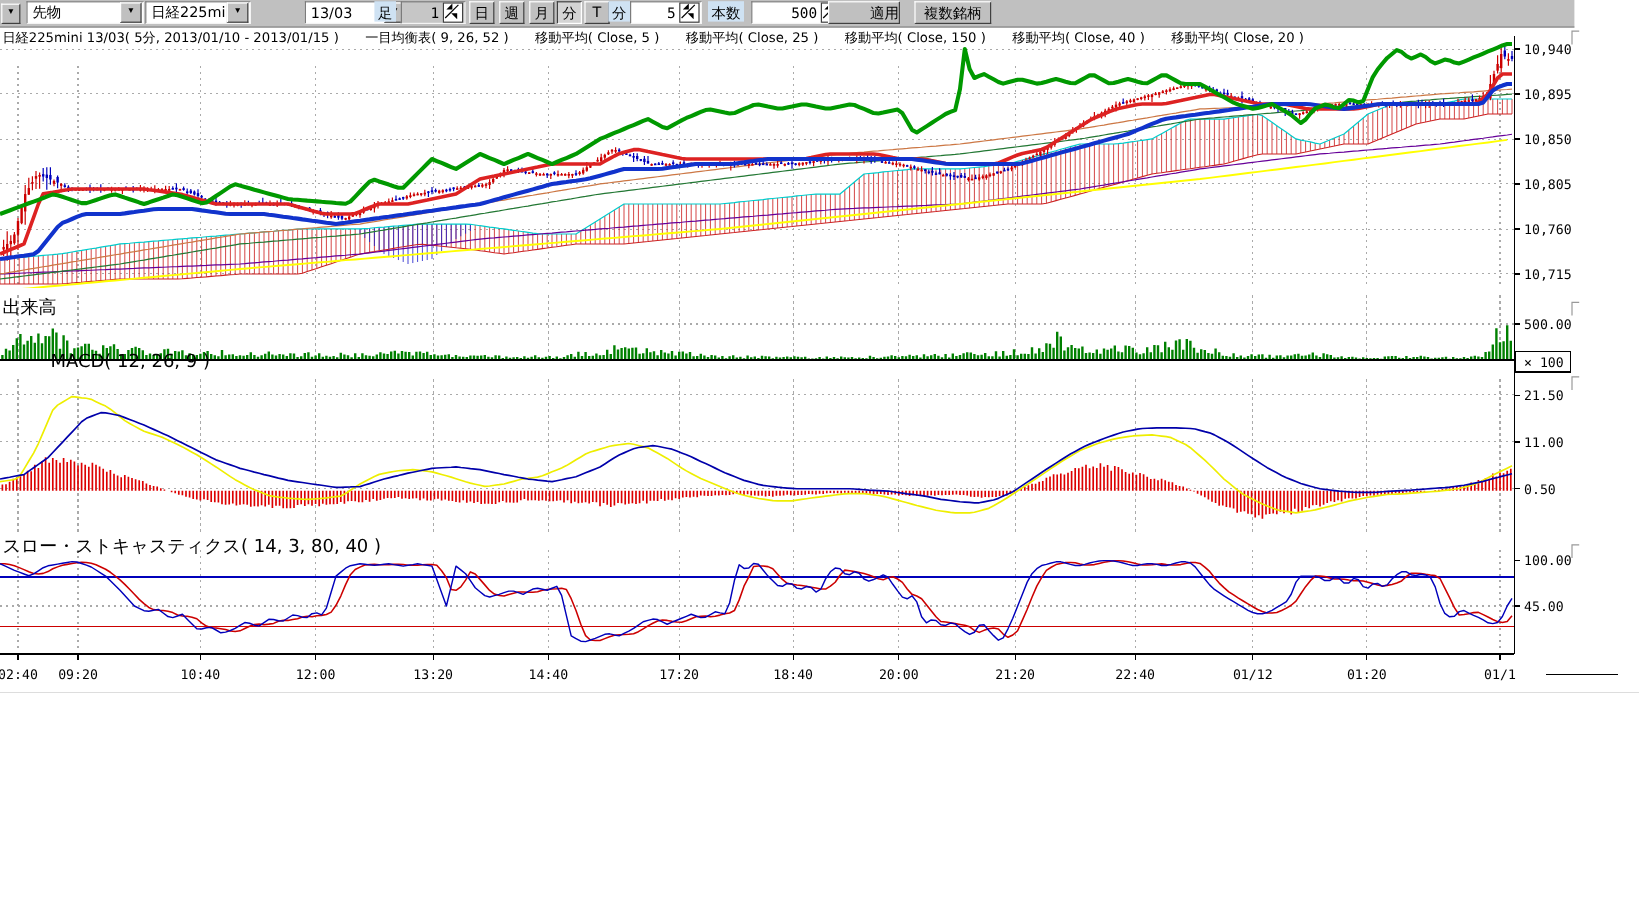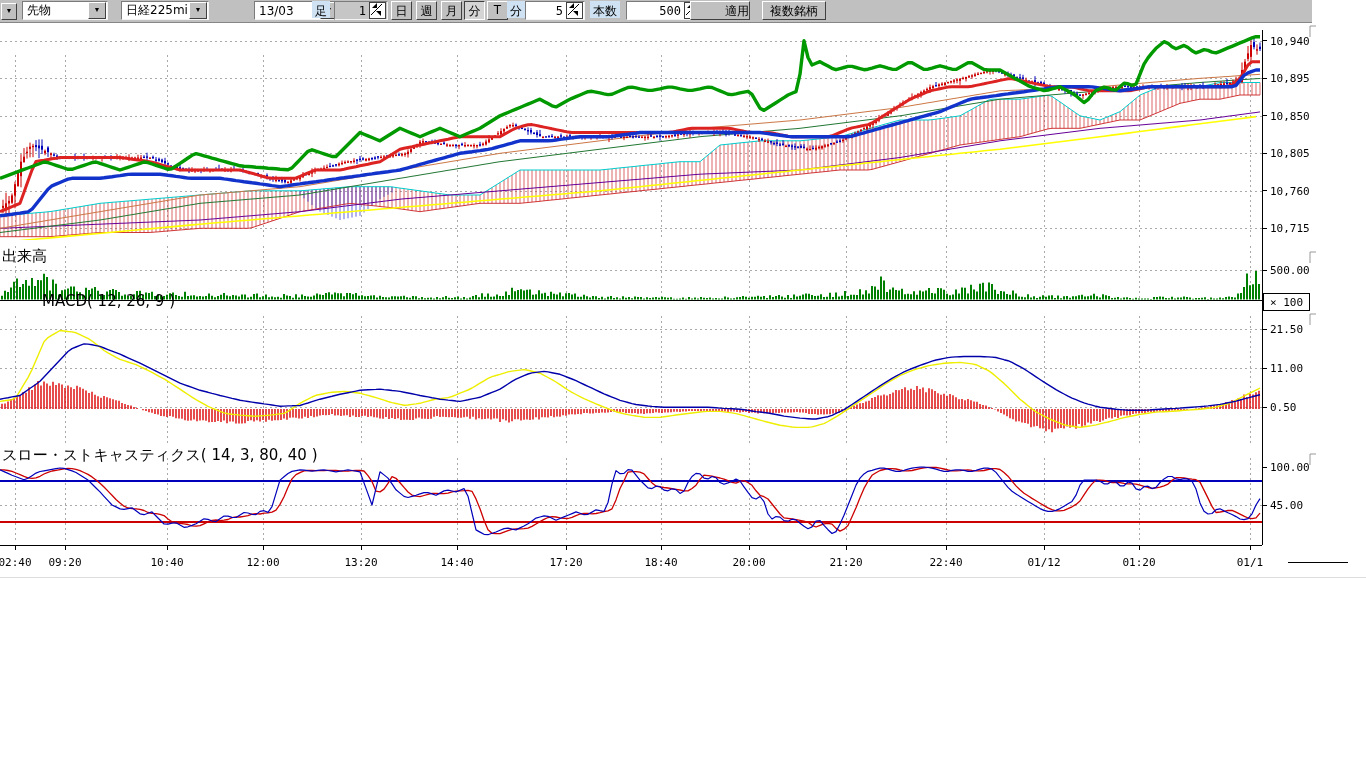--- a/index.html
+++ b/index.html
@@ -38,21 +38,21 @@
                font-family:"DejaVu Sans","Liberation Sans",sans-serif;}
 </style>
 </head>
 <body>
 
 <div id="app">
 
   <div class="toolbar">
     <div class="tb-item drop" style="left:0;width:16px;height:17px;top:2px;">▼</div>
 
-    <div class="tb-item combo" style="left:22px;width:86px;">
+    <div class="tb-item combo" style="left:22px;width:98px;">
       <span class="cv">先物</span>
       <span class="drop">▼</span>
     </div>
 
     <div class="tb-item combo" style="left:121px;width:88px;">
       <span class="cv">日経225mini</span>
       <span class="drop">▼</span>
     </div>
 
     <div class="tb-item combo" style="left:224px;width:86px;margin-left:30px;">
@@ -2292,19 +2292,20 @@
         <text x="1139" y="566" font-family="DejaVu Sans Mono, Liberation Mono, monospace" font-size="11" fill="#000" text-anchor="middle">01:20</text>
         <text x="1250" y="566" font-family="DejaVu Sans Mono, Liberation Mono, monospace" font-size="11" fill="#000" text-anchor="middle">01/1</text>
         <path d="M1316,26 h-6 v11" fill="none" stroke="#999" stroke-width="1"></path>
         <path d="M1316,252 h-6 v11" fill="none" stroke="#999" stroke-width="1"></path>
         <path d="M1316,314 h-6 v11" fill="none" stroke="#999" stroke-width="1"></path>
         <path d="M1316,454 h-6 v11" fill="none" stroke="#999" stroke-width="1"></path>
         <line x1="0" y1="577" x2="1366" y2="577" stroke="#dddddd" stroke-width="1" shape-rendering="crispEdges"></line>
         <line x1="1288" y1="562" x2="1348" y2="562" stroke="#000" stroke-width="1" shape-rendering="crispEdges"></line>
       </svg>
 
+    <div class="hdrline" id="hdr1" style="top:24px;"><span>日経225mini 13/03( 5分, 2013/01/10 - 2013/01/15 )</span><span>一目均衡表( 9, 26, 52 )</span><span>移動平均( Close, 5 )</span><span>移動平均( Close, 25 )</span><span>移動平均( Close, 150 )</span><span>移動平均( Close, 40 )</span><span>移動平均( Close, 20 )</span></div>
 
     <div class="panel-label" style="top:247px;">出来高</div>
     <div class="panel-label" style="top:292px;margin-left:40px;">MACD( 12, 26, 9 )</div>
     <div class="panel-label" style="top:446px;">スロー・ストキャスティクス( 14, 3, 80, 40 )</div>
   </div>
 
 </div>
 
 </body></html>

